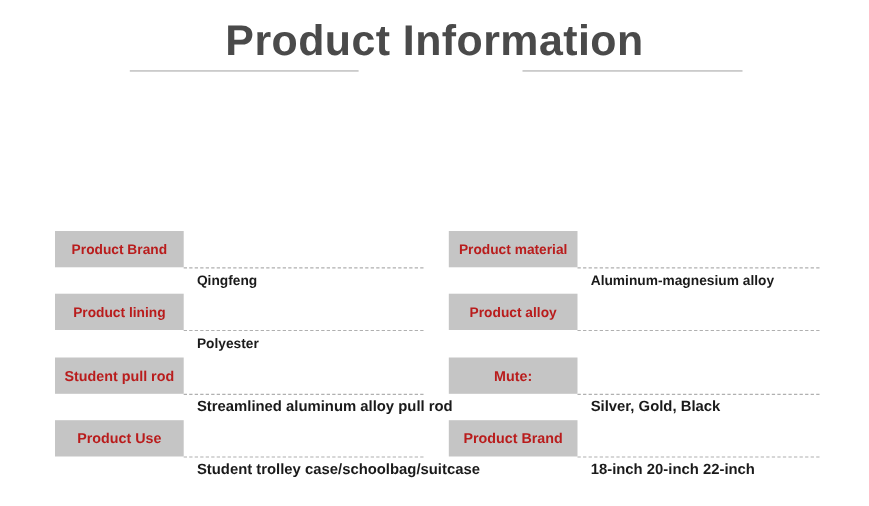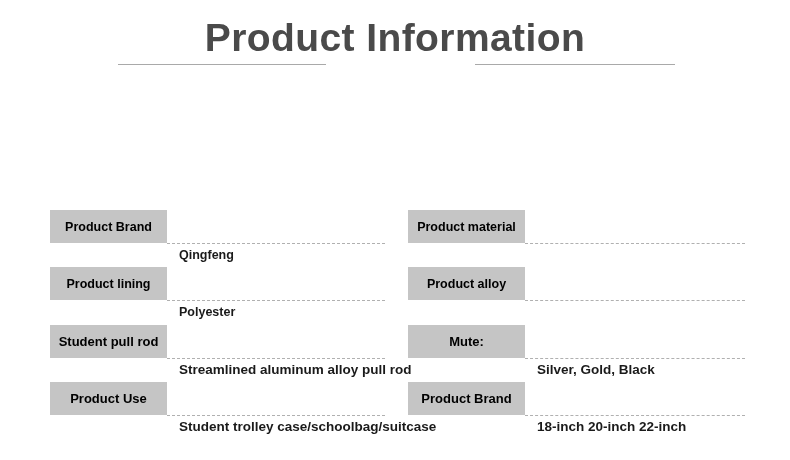--- a/index.html
+++ b/index.html
@@ -71,21 +71,21 @@
   .spec-row.r2 { top: 125px; }
   .spec-row.r3 { top: 182px; }
 
   .spec-label {
     position: absolute;
     left: 0;
     top: 0;
     width: 117px;
     height: 33px;
     background: #c5c5c5;
-    color: #000000;
+    color: #b91c1c;
     font-size: 12.5px;
     font-weight: 700;
     display: flex;
     align-items: center;
     justify-content: center;
     text-align: center;
     box-sizing: border-box;
     padding: 0 3px;
     white-space: nowrap;
   }
@@ -175,20 +175,21 @@
       </div>
     </div>
 
   </div>
 
   <div class="spec-col col-right">
 
     <div class="spec-row r0">
       <div class="spec-label">Product material</div>
       <div class="spec-value-wrap">
+        <div class="spec-value">Aluminum-magnesium alloy</div>
         <div class="spec-underline"></div>
       </div>
     </div>
 
     <div class="spec-row r1">
       <div class="spec-label">Product alloy</div>
       <div class="spec-value-wrap">
         <div class="spec-underline"></div>
       </div>
     </div>

